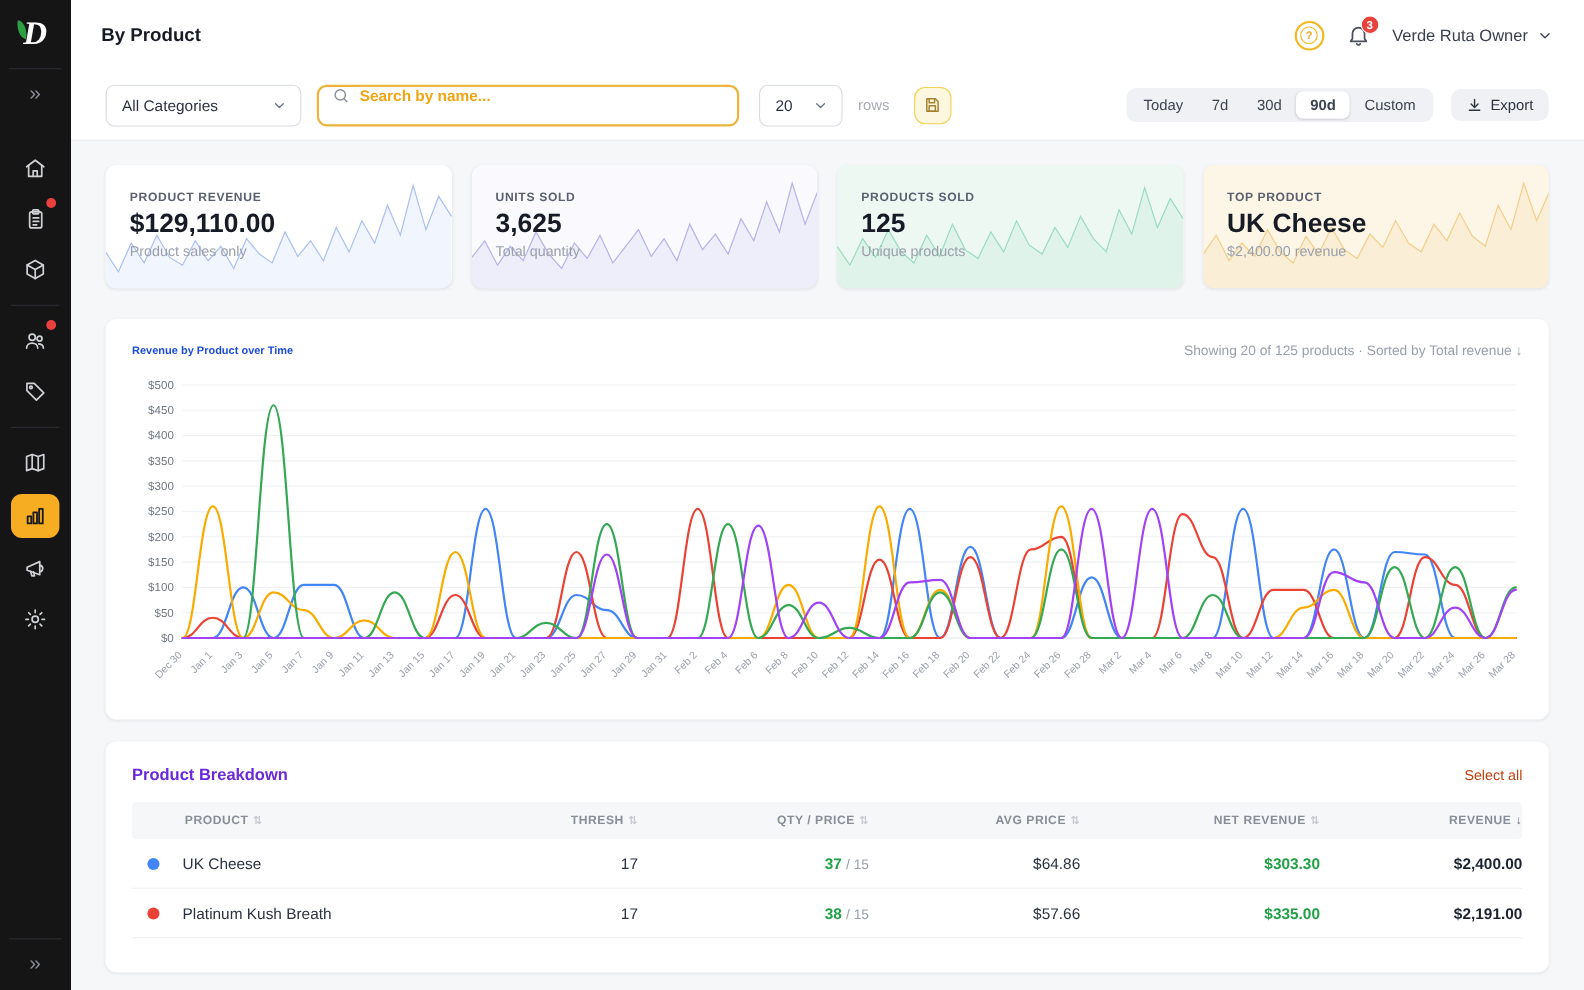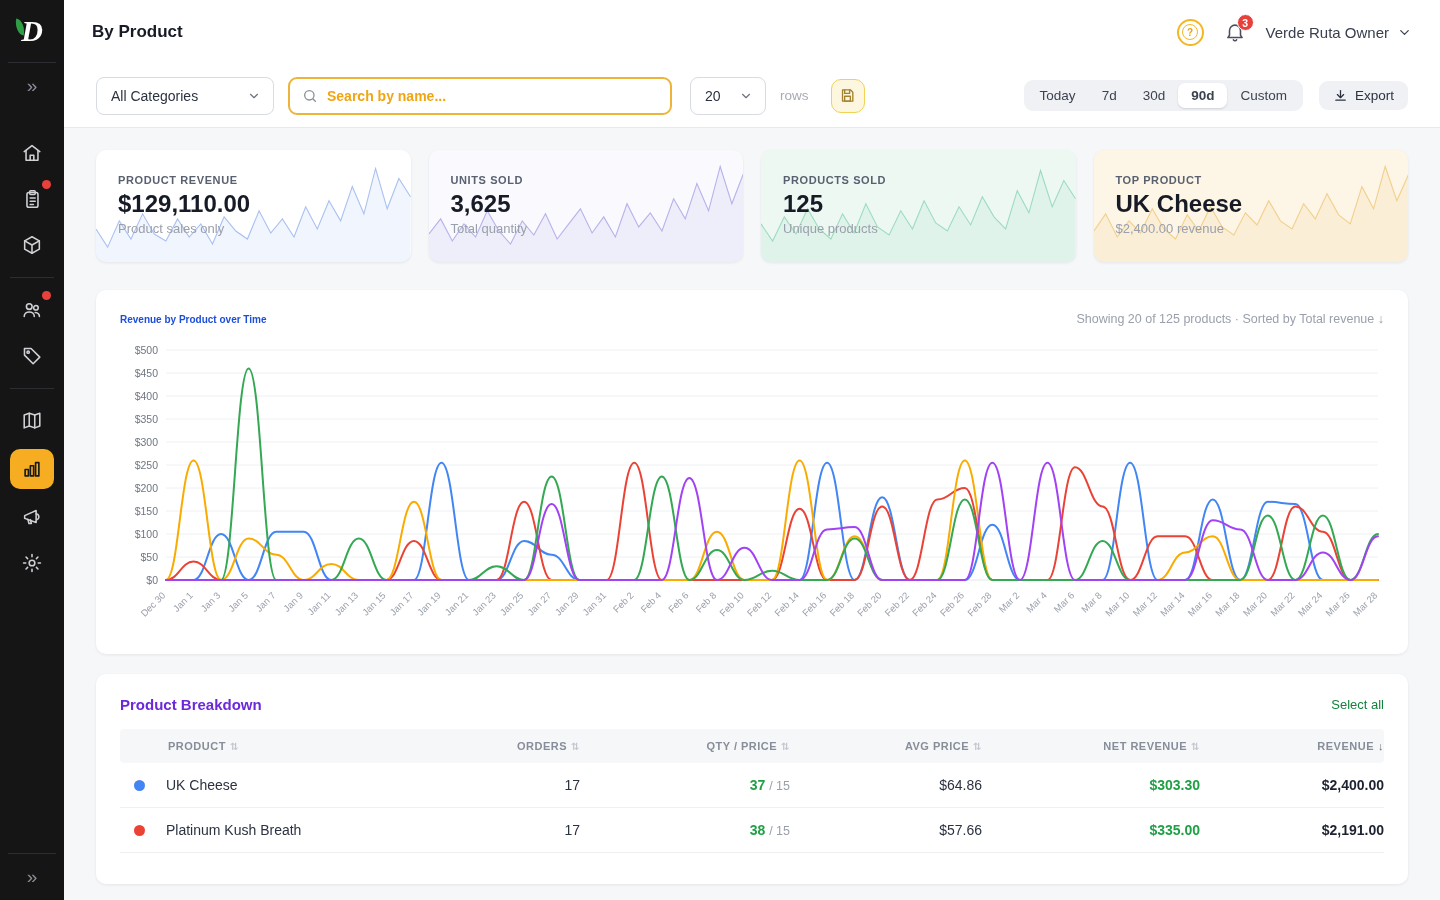--- a/index.html
+++ b/index.html
@@ -46,21 +46,21 @@
   .user-name { font-size:15px; color:#39404e; }
 
   
   .filterbar { height:63px; display:flex; align-items:center; padding:0 32px; gap:14px; }
   .select { height:38px; border:1px solid #d8dbe2; border-radius:8px; background:#fff;
     display:flex; align-items:center; padding:0 12px 0 14px; font-size:14px; color:#2b3240; cursor:pointer; }
   .select .chev { margin-left:auto; color:#6b7280; }
   .cat-select { width:178px; }
   .rows-select { width:76px; margin-left:4px; }
   .search-box { width:384px; height:38px; border:2px solid #edb439; border-radius:9px; background:#fff;
-    display:flex; align-items:center; padding:0 12px; gap:9px; }
+    display:flex; align-items:flex-start; padding:0 12px; gap:9px; }
   .search-box input { border:none; outline:none; flex:1; font-size:14px; font-weight:bold; color:#3a404c;
     font-family:inherit; }
   .search-box input::placeholder { color:#f0a513; font-weight:bold; opacity:1; }
   .rows-label { font-size:13.5px; color:#a7abb4; }
   .save-btn { width:34px; height:34px; margin-left:8px; background:#fdf7df; border:1.5px solid #f0d254;
     border-radius:10px; display:flex; align-items:center; justify-content:center; cursor:pointer; color:#a4812e; }
   .filter-right { margin-left:auto; display:flex; align-items:center; gap:16px; }
   .range-group { background:#eff1f4; border-radius:9px; padding:3px; display:flex; align-items:center; }
   .range-item { padding:5px 13px; font-size:13.5px; color:#3c4350; border-radius:7px; cursor:pointer; }
   .range-item.active { background:#fff; font-weight:bold; box-shadow:0 1px 2px rgba(20,24,33,.14); }
@@ -82,21 +82,21 @@
     box-shadow:0 1px 3px rgba(25,30,40,.08); }
   .chart-panel { padding:22px 24px 14px 24px; }
   .chart-head { display:flex; align-items:center; }
   .chart-title { font-size:10px; font-weight:bold; color:#1d4ed8; }
   .chart-meta { margin-left:auto; font-size:12.5px; color:#9aa0ab; }
   #chart-svg { display:block; margin-top:14px; }
 
   .table-panel { margin-bottom:0; padding:22px 24px 0 24px; min-height:210px; }
   .table-head { display:flex; align-items:center; margin-bottom:16px; }
   .table-title { font-size:15px; font-weight:bold; color:#6d28d9; }
-  .select-all { margin-left:auto; font-size:13px; color:#15803d; cursor:pointer; }
+  .select-all { margin-left:auto; font-size:13px; color:#c2410c; cursor:pointer; }
   .grid-row { display:grid; grid-template-columns:296px 164px 210px 192px 218px 1fr; align-items:center; }
   .thead { background:#f6f7f9; border-radius:4px; height:34px; font-size:11px; font-weight:bold;
     letter-spacing:.5px; color:#878d99; }
   .th { display:flex; align-items:center; gap:4px; cursor:pointer; }
   .th.right { justify-content:flex-end; }
   .th:first-child { padding-left:48px; }
   .sort-glyph { font-size:10px; color:#c3c7cf; }
   .sort-glyph.active { color:#6b7280; font-size:11px; }
   .trow { height:45px; border-bottom:1px solid #eef0f3; font-size:14px; color:#2b3240; cursor:pointer; }
   .cell-product { display:flex; align-items:center; gap:21px; padding-left:14px; }
@@ -404,21 +404,21 @@
       <div class="table-title">Product Breakdown</div>
       <div class="select-all">Select all</div>
     </div>
 
     <div class="grid-row thead">
       <div class="th">
         <span>PRODUCT</span>
         <span class="sort-glyph">⇅</span>
       </div>
       <div class="th right">
-        <span>ORDERS</span>
+        <span>THRESH</span>
         <span class="sort-glyph">⇅</span>
       </div>
       <div class="th right">
         <span>QTY / PRICE</span>
         <span class="sort-glyph">⇅</span>
       </div>
       <div class="th right">
         <span>AVG PRICE</span>
         <span class="sort-glyph">⇅</span>
       </div>

